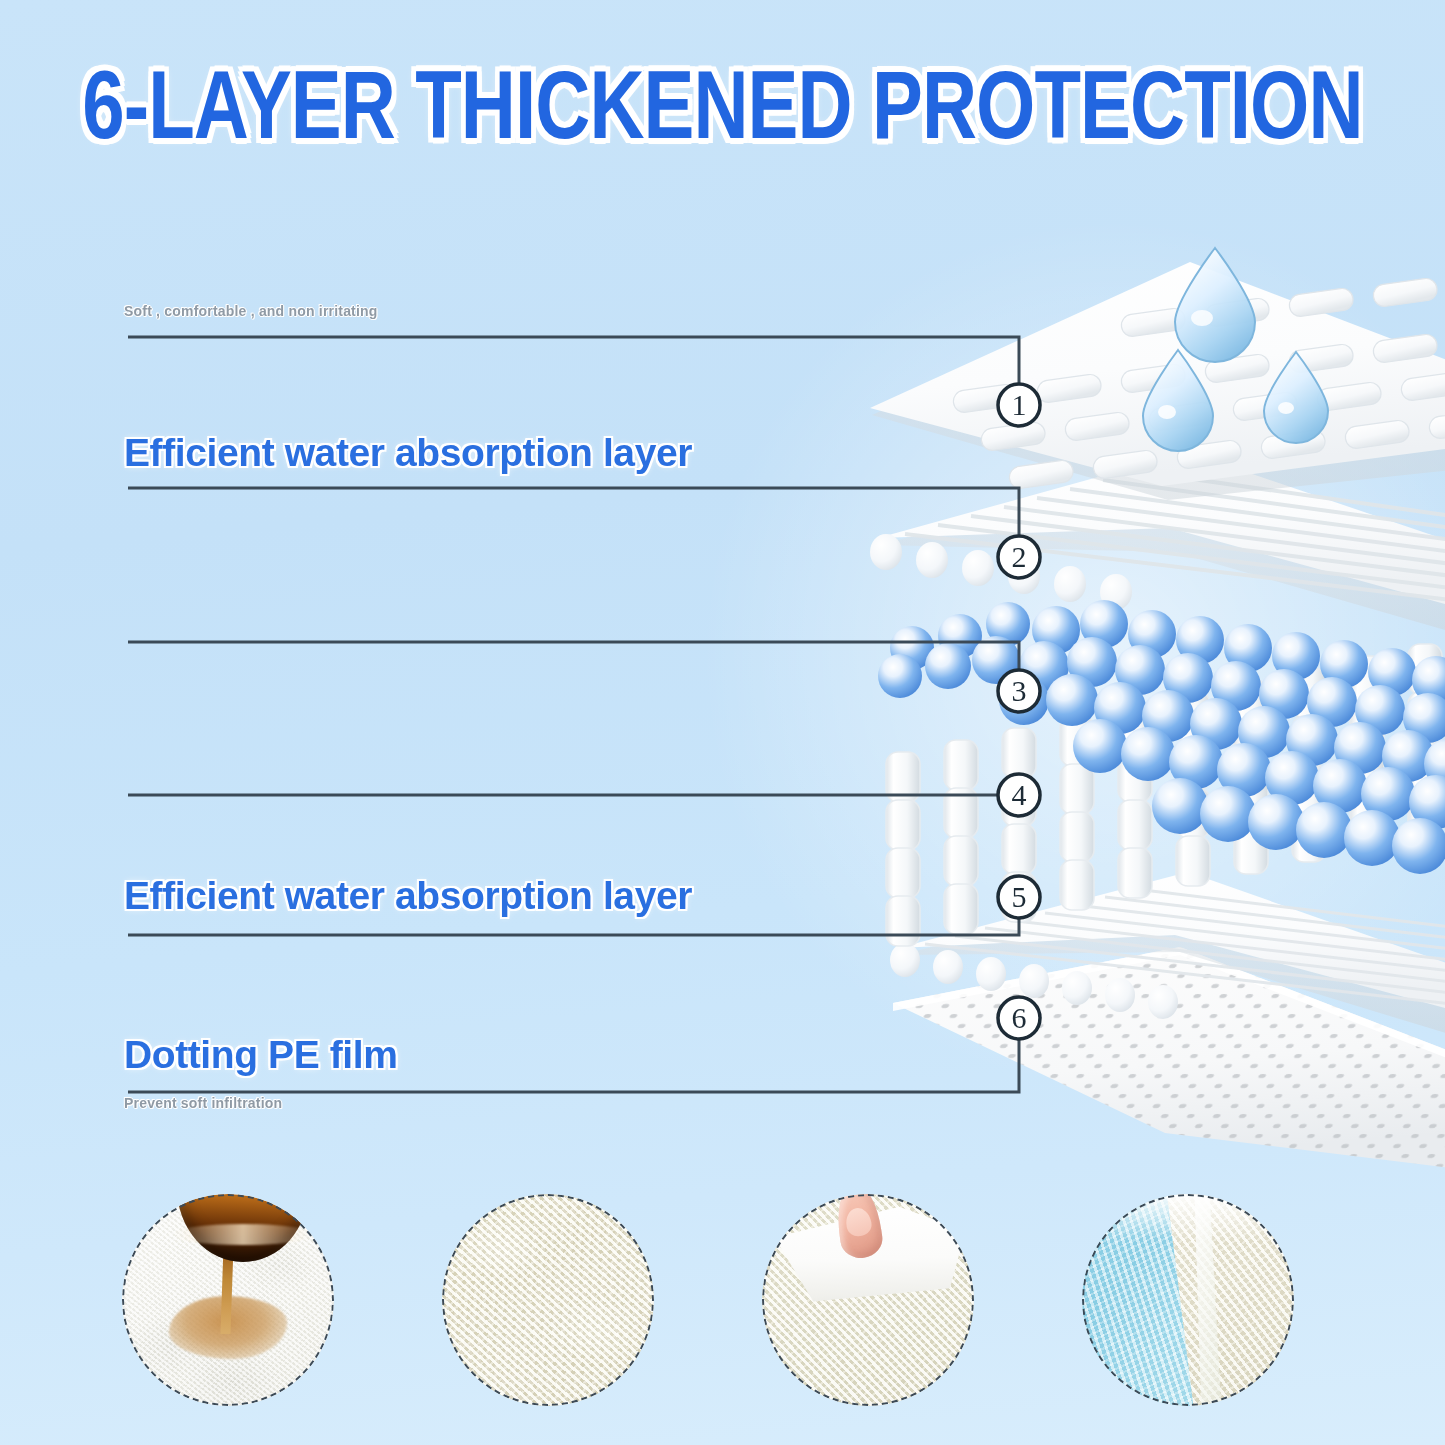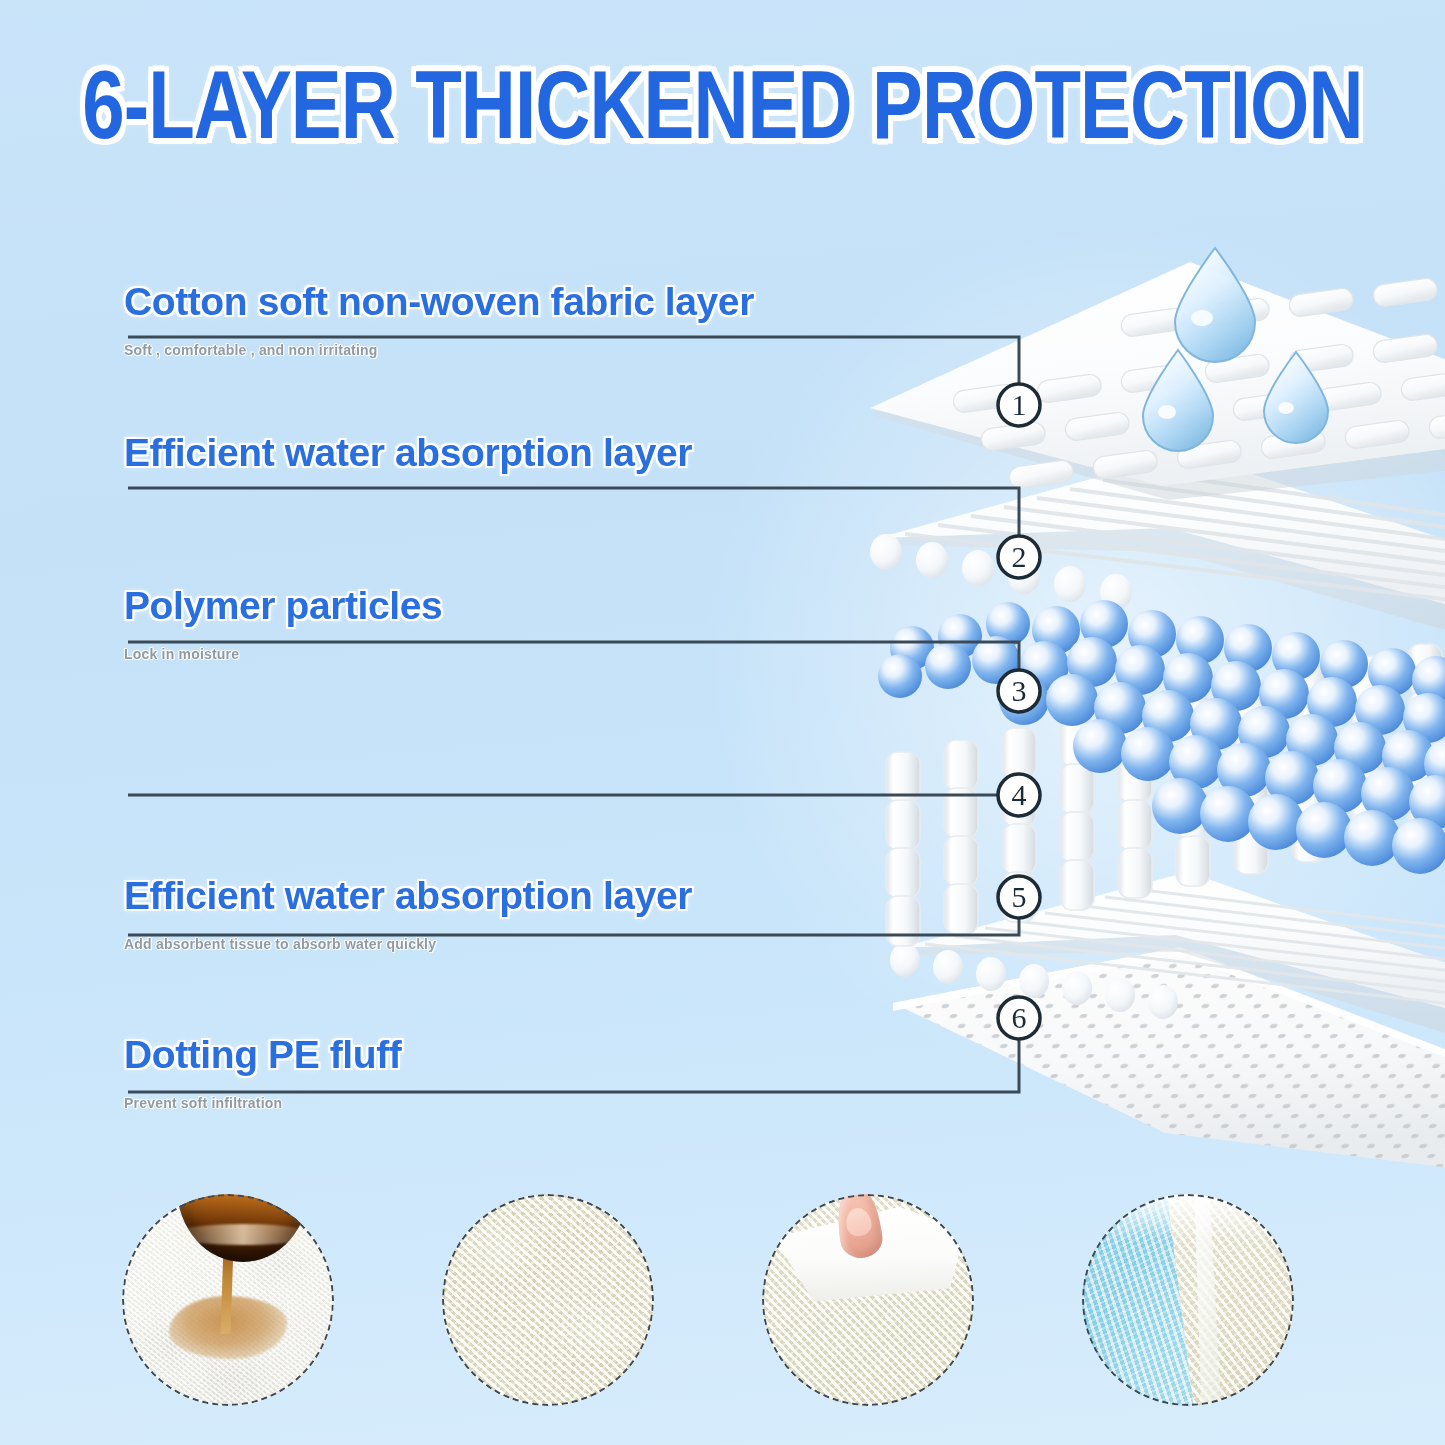--- a/index.html
+++ b/index.html
@@ -564,41 +564,35 @@
       <span style="position:absolute;left:1003px;top:674px;width:32px;text-align:center;font-size:30px;color:#1d2b36;font-family:'Liberation Serif',serif;">3</span>
       <span style="position:absolute;left:1003px;top:778px;width:32px;text-align:center;font-size:30px;color:#1d2b36;font-family:'Liberation Serif',serif;">4</span>
       <span style="position:absolute;left:1003px;top:880px;width:32px;text-align:center;font-size:30px;color:#1d2b36;font-family:'Liberation Serif',serif;">5</span>
       <span style="position:absolute;left:1003px;top:1001px;width:32px;text-align:center;font-size:30px;color:#1d2b36;font-family:'Liberation Serif',serif;">6</span>
     </div>
   </div>
 
   <div class="callouts">
 
     <div class="callout" style="top:282px;">
-      <div class="callout-title">Cotton soft non-woven fabric layer</div>
       <div class="callout-sub">Soft , comfortable , and non irritating</div>
     </div>
 
     <div class="callout" style="top:433px;">
       <div class="callout-title">Efficient water absorption layer</div>
     </div>
 
-    <div class="callout" style="top:586px;">
-      <div class="callout-title">Polymer particles</div>
-      <div class="callout-sub">Lock in moisture</div>
-    </div>
 
 
     <div class="callout" style="top:876px;">
       <div class="callout-title">Efficient water absorption layer</div>
-      <div class="callout-sub">Add absorbent tissue to absorb water quickly</div>
     </div>
 
     <div class="callout" style="top:1035px;">
-      <div class="callout-title">Dotting PE fluff</div>
+      <div class="callout-title">Dotting PE film</div>
       <div class="callout-sub">Prevent soft infiltration</div>
     </div>
   </div>
 
   <div class="photos">
 
     <div class="photo" style="left:122px; top:1194px;">
       <div class="inner">
         <div class="pad-white"></div>
         <div class="puddle"></div>

